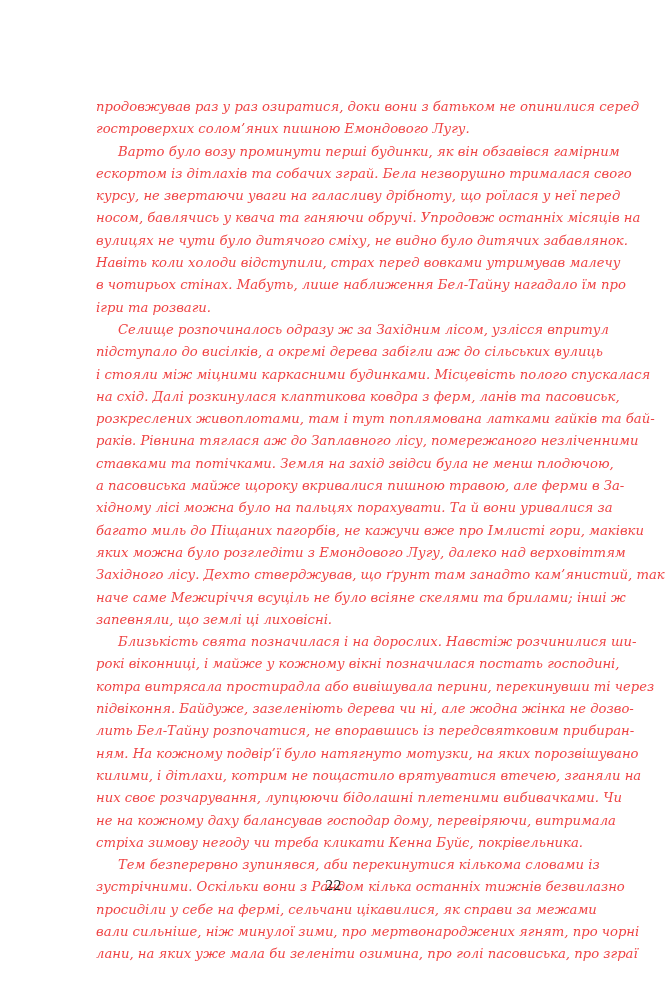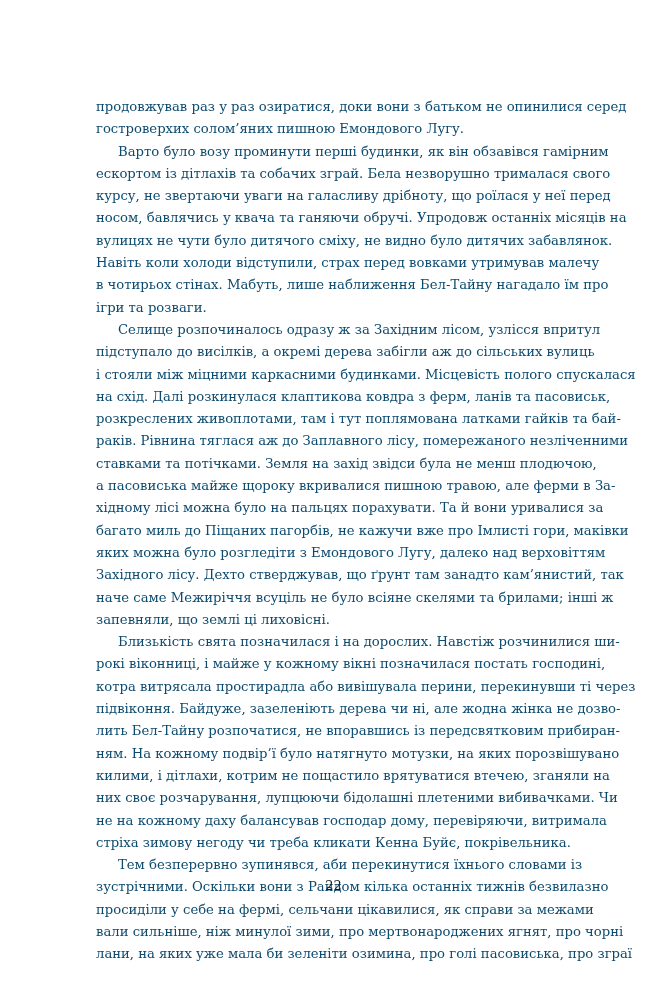--- a/index.html
+++ b/index.html
@@ -1,18 +1,18 @@
 <!DOCTYPE html>
 <html><head>
 <meta charset="utf-8">
 <style>
   html, body { margin: 0; padding: 0; background: #ffffff; }
   body { width: 667px; height: 1000px; position: relative; overflow: hidden; }
-  .page { position: absolute; left: 96px; top: 96px; width: 478px; color: #0c4a6e;
-          font-family: "DejaVu Serif", "Liberation Serif", serif; font-size: 13.2px; line-height: 22.3px; }
+  .page { position: absolute; left: 96px; top: 96px; width: 478px; color: #ef4444;
+          font-family: "DejaVu Serif", "Liberation Serif", serif; font-size: 13.2px; line-height: 22.3px; font-style: italic; }
   .line { display: block; white-space: nowrap; text-align: justify; text-align-last: justify; height: 22.3px; }
   .line.last { text-align-last: left; }
   .line.indent { padding-left: 22px; }
   .page-number { position: absolute; top: 878px; left: 0; width: 667px; text-align: center;
                  font-family: "DejaVu Serif", "Liberation Serif", serif; font-size: 13px; color: #1a1a1a; }
 </style>
 </head>
 <body>
 
 <div class="page">
@@ -52,21 +52,21 @@
     <span class="line">котра витрясала простирадла або вивішувала перини, перекинувши ті через</span>
     <span class="line">підвіконня. Байдуже, зазеленіють дерева чи ні, але жодна жінка не дозво-</span>
     <span class="line">лить Бел-Тайну розпочатися, не впоравшись із передсвятковим прибиран-</span>
     <span class="line">ням. На кожному подвір’ї було натягнуто мотузки, на яких порозвішувано</span>
     <span class="line">килими, і дітлахи, котрим не пощастило врятуватися втечею, зганяли на</span>
     <span class="line">них своє розчарування, лупцюючи бідолашні плетеними вибивачками. Чи</span>
     <span class="line">не на кожному даху балансував господар дому, перевіряючи, витримала</span>
     <span class="line last">стріха зимову негоду чи треба кликати Кенна Буйє, покрівельника.</span>
   </div>
   <div>
-    <span class="line indent">Тем безперервно зупинявся, аби перекинутися їхнього словами із</span>
+    <span class="line indent">Тем безперервно зупинявся, аби перекинутися кількома словами із</span>
     <span class="line">зустрічними. Оскільки вони з Рандом кілька останніх тижнів безвилазно</span>
     <span class="line">просиділи у себе на фермі, сельчани цікавилися, як справи за межами</span>
     <span class="line">вали сильніше, ніж минулої зими, про мертвонароджених ягнят, про чорні</span>
     <span class="line">лани, на яких уже мала би зеленіти озимина, про голі пасовиська, про зграї</span>
   </div>
 </div>
 
 <div class="page-number">22</div>
 
 </body></html>

